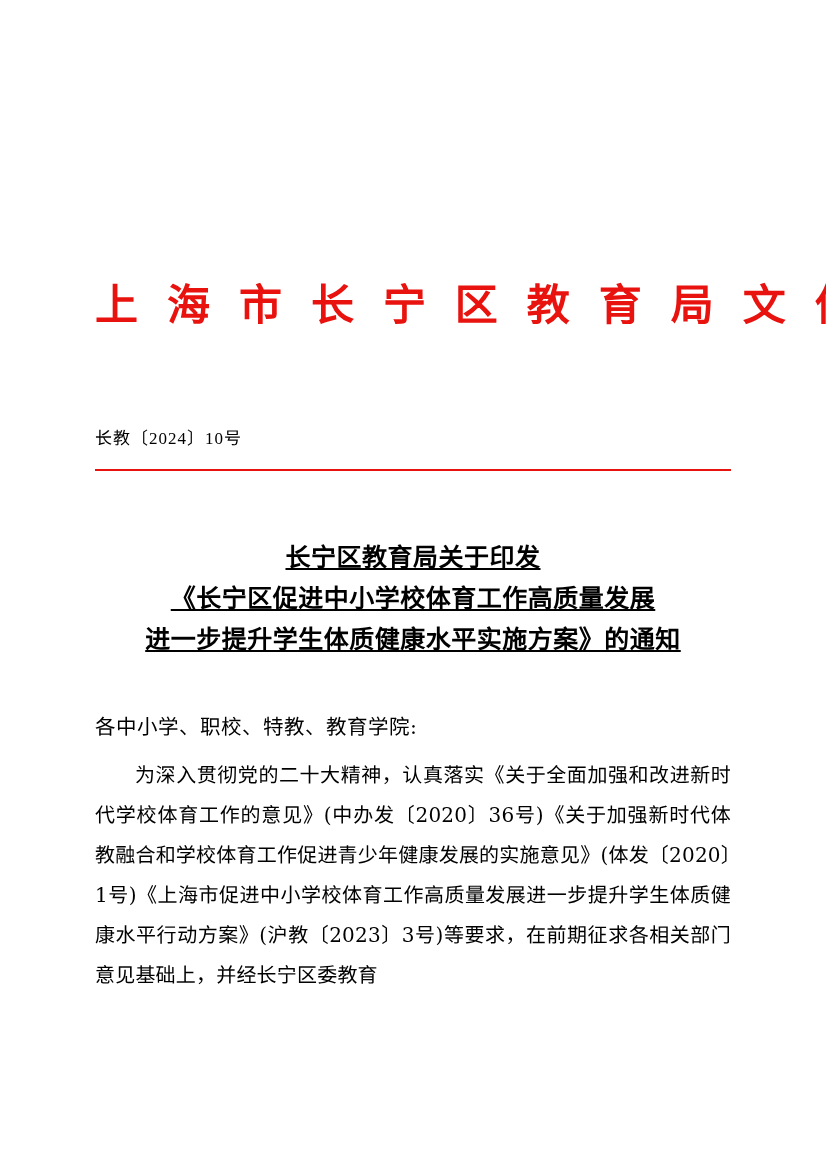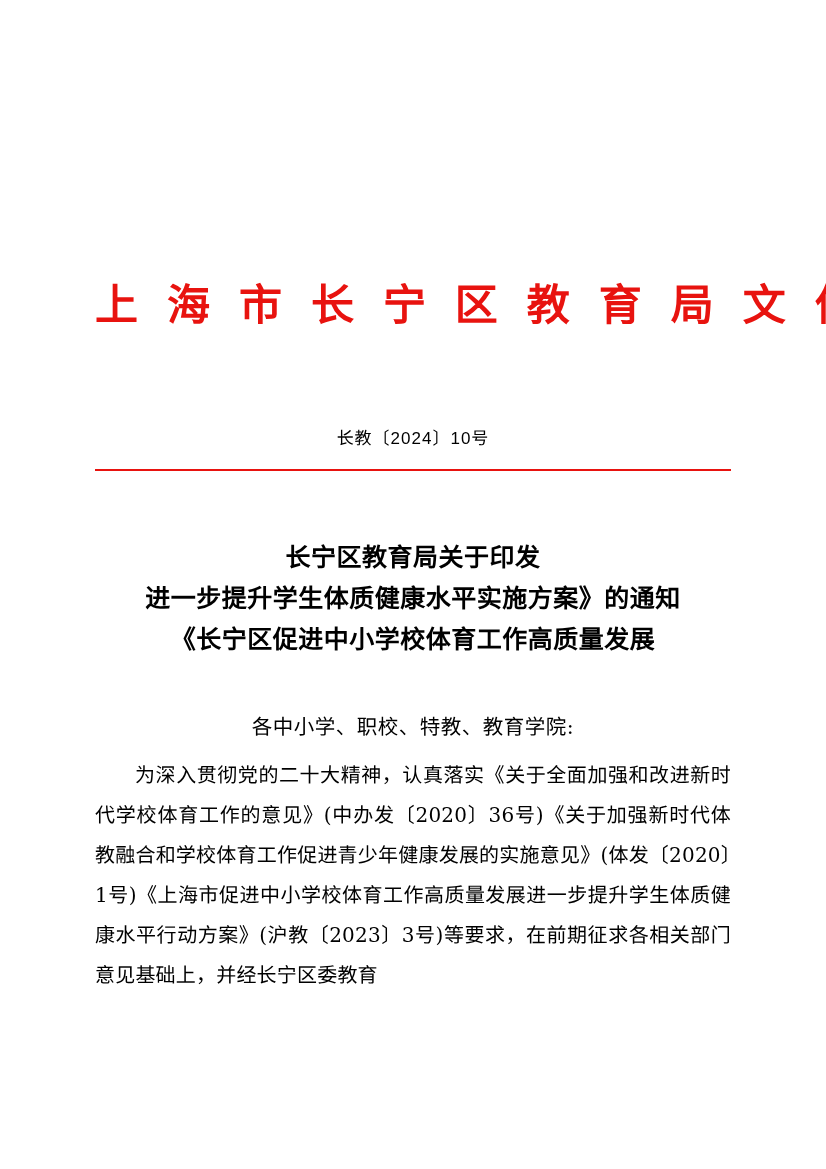--- a/index.html
+++ b/index.html
@@ -28,48 +28,47 @@
     color: #e8130f;
     font-family: "DejaVu Serif", "Liberation Serif", serif;
     font-weight: 700;
     font-size: 43px;
     letter-spacing: 7px;
     line-height: 1.2;
     white-space: nowrap;
   }
   .doc-number {
     margin-top: 92px;
-    text-align: center;
     font-size: 17px;
     letter-spacing: 1px;
-    font-family: Liberation Sans, sans-serif;
+    font-family: Liberation Serif, serif;
   }
   .red-rule {
     margin-top: 20px;
     height: 2px;
     background: #e8130f;
     width: 100%;
   }
   .title-block {
     margin-top: 66px;
     text-align: center;
     font-weight: 700;
     font-size: 25px;
     line-height: 1.65;
     letter-spacing: 0.5px;
   }
   .title-line {
     white-space: nowrap;
+    text-decoration: underline;
   }
   .salutation {
     margin-top: 48px;
     font-size: 20.5px;
     letter-spacing: 0.5px;
     line-height: 1.9;
-    text-align: center;
   }
   .body-para {
     margin-top: 8px;
     font-size: 20px;
     line-height: 2.0;
     text-align: justify;
     text-justify: inter-ideograph;
     text-indent: 2em;
     letter-spacing: 0.2px;
   }
@@ -80,21 +79,21 @@
 <div class="page">
 
   <div class="masthead">上 海 市 长 宁 区 教 育 局 文 件</div>
 
   <div class="doc-number">长教〔2024〕10号</div>
 
   <div class="red-rule"></div>
 
   <div class="title-block">
     <div class="title-line">长宁区教育局关于印发</div>
+    <div class="title-line">《长宁区促进中小学校体育工作高质量发展</div>
     <div class="title-line">进一步提升学生体质健康水平实施方案》的通知</div>
-    <div class="title-line">《长宁区促进中小学校体育工作高质量发展</div>
   </div>
 
   <div class="salutation">各中小学、职校、特教、教育学院:</div>
 
   <div class="body-para">为深入贯彻党的二十大精神，认真落实《关于全面加强和改进新时代学校体育工作的意见》(中办发〔2020〕36号)《关于加强新时代体教融合和学校体育工作促进青少年健康发展的实施意见》(体发〔2020〕1号)《上海市促进中小学校体育工作高质量发展进一步提升学生体质健康水平行动方案》(沪教〔2023〕3号)等要求，在前期征求各相关部门意见基础上，并经长宁区委教育</div>
 
 </div>
 
 </body></html>

